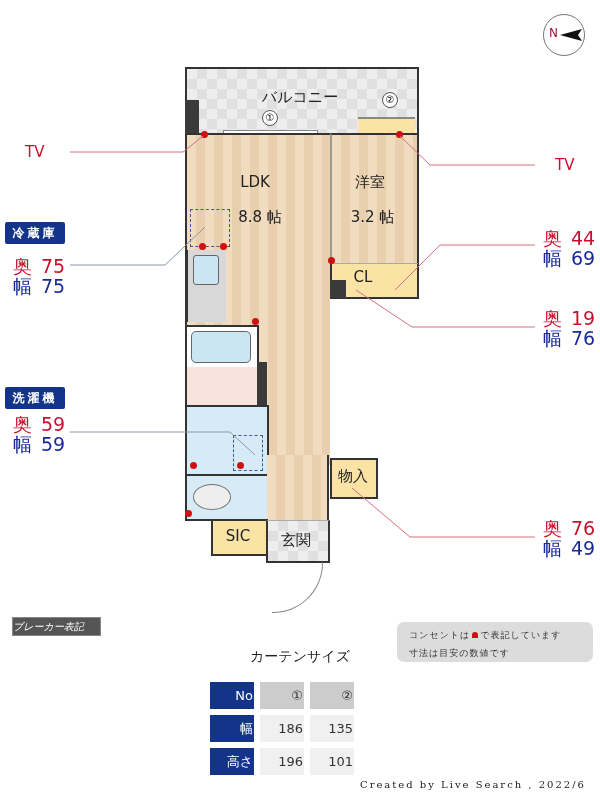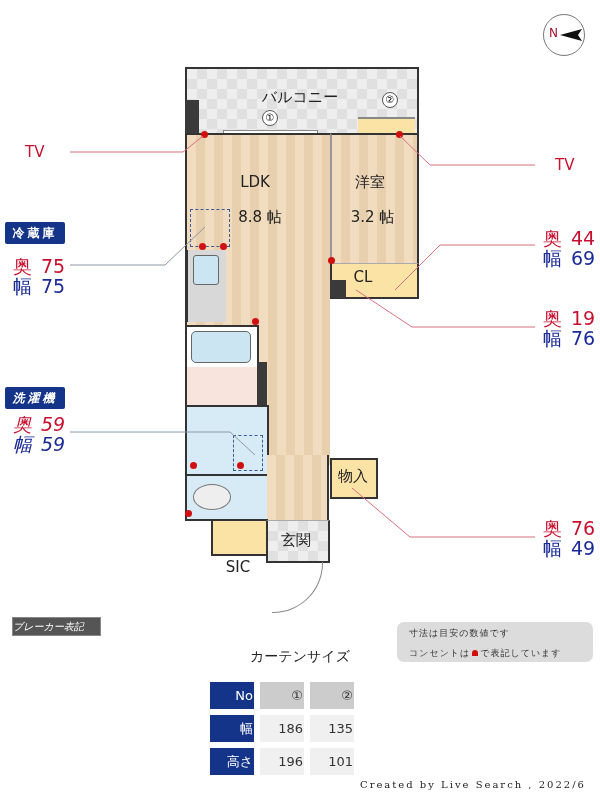--- a/index.html
+++ b/index.html
@@ -69,21 +69,21 @@
 
   <div class="abs" style="left:185px;top:474px;width:80px;height:43px;background:#d7ebf6;border:2px solid #333;"></div>
   <div class="abs" style="left:193px;top:484px;width:36px;height:24px;background:#eee;border:1px solid #777;border-radius:50%;"></div>
 
   <div class="abs stripes" style="left:267px;top:455px;width:60px;height:65px;border-right:2px solid #333;"></div>
 
   <div class="abs yellow" style="left:330px;top:458px;width:44px;height:37px;border:2px solid #333;"></div>
   <div class="abs room-label" style="left:333px;top:467px;width:40px;">物入</div>
 
   <div class="abs yellow" style="left:211px;top:519px;width:53px;height:33px;border:2px solid #333;"></div>
-  <div class="abs room-label" style="left:213px;top:558px;width:50px;">SIC</div>
+  <div class="abs room-label" style="left:213px;top:527px;width:50px;">SIC</div>
 
   <div class="abs tile" style="left:266px;top:520px;width:60px;height:40px;border:2px solid #333;border-top:1px solid #aaa;"></div>
   <div class="abs room-label" style="left:270px;top:531px;width:52px;">玄関</div>
   <div class="abs" style="left:272px;top:562px;width:50px;height:50px;border:1px solid #888;border-left:none;border-top:none;border-radius:0 0 50px 0;"></div>
 
   <div class="dot" style="left:201px;top:131px;"></div>
   <div class="dot" style="left:396px;top:131px;"></div>
   <div class="dot" style="left:199px;top:243px;"></div>
   <div class="dot" style="left:220px;top:243px;"></div>
   <div class="dot" style="left:252px;top:318px;"></div>
@@ -108,21 +108,21 @@
 <div class="abs tv" style="left:555px;top:156px;">TV</div>
 
 <div class="abs" style="left:5px;top:222px;">
   <div class="tag" style="width:60px;height:22px;line-height:22px;">冷蔵庫</div>
   <div class="dim" style="margin-top:12px;margin-left:8px;">
     <div class="red"><span class="k">奥</span><span>75</span></div>
     <div class="blue"><span class="k">幅</span><span>75</span></div>
   </div>
 </div>
 
-<div class="abs" style="left:5px;top:387px;font-style:italic;">
+<div class="abs" style="left:5px;top:387px;">
   <div class="tag" style="width:60px;height:22px;line-height:22px;">洗濯機</div>
   <div class="dim" style="margin-top:5px;margin-left:8px;">
     <div class="red"><span class="k">奥</span><span>59</span></div>
     <div class="blue"><span class="k">幅</span><span>59</span></div>
   </div>
 </div>
 
 <div class="abs dim" style="left:543px;top:228px;">
   <div class="red"><span class="k">奥</span><span>44</span></div>
   <div class="blue"><span class="k">幅</span><span>69</span></div>
@@ -134,22 +134,22 @@
 <div class="abs dim" style="left:543px;top:518px;">
   <div class="red"><span class="k">奥</span><span>76</span></div>
   <div class="blue"><span class="k">幅</span><span>49</span></div>
 </div>
 
 <div class="abs" style="left:12px;top:617px;width:87px;border:1px solid #888;">
   <div style="background:#555;color:#fff;font-size:10px;text-align:left;height:17px;line-height:17px;font-style:italic;">ブレーカー表記</div>
 </div>
 
 <div class="abs" style="left:397px;top:622px;width:196px;height:40px;background:#dcdcdc;border-radius:7px;font-size:9px;color:#333;letter-spacing:1px;padding:0 0 0 12px;box-sizing:border-box;">
+  <div style="margin-top:7px;"><span>コンセントは</span><span style="display:inline-block;width:6px;height:6px;background:#d01010;border-radius:3px 3px 0 0;margin:0 2px;"></span><span>で表記しています</span></div>
   <div style="margin-top:5px;">寸法は目安の数値です</div>
-  <div style="margin-top:7px;"><span>コンセントは</span><span style="display:inline-block;width:6px;height:6px;background:#d01010;border-radius:3px 3px 0 0;margin:0 2px;"></span><span>で表記しています</span></div>
 </div>
 
 <div class="abs" style="left:250px;top:648px;font-size:14px;color:#222;">カーテンサイズ</div>
 <table class="abs curtain" style="left:204px;top:676px;">
   <tbody>
       <tr>
         <td class="h">No</td>
         <td class="g">①</td>
         <td class="g">②</td>
       </tr>

